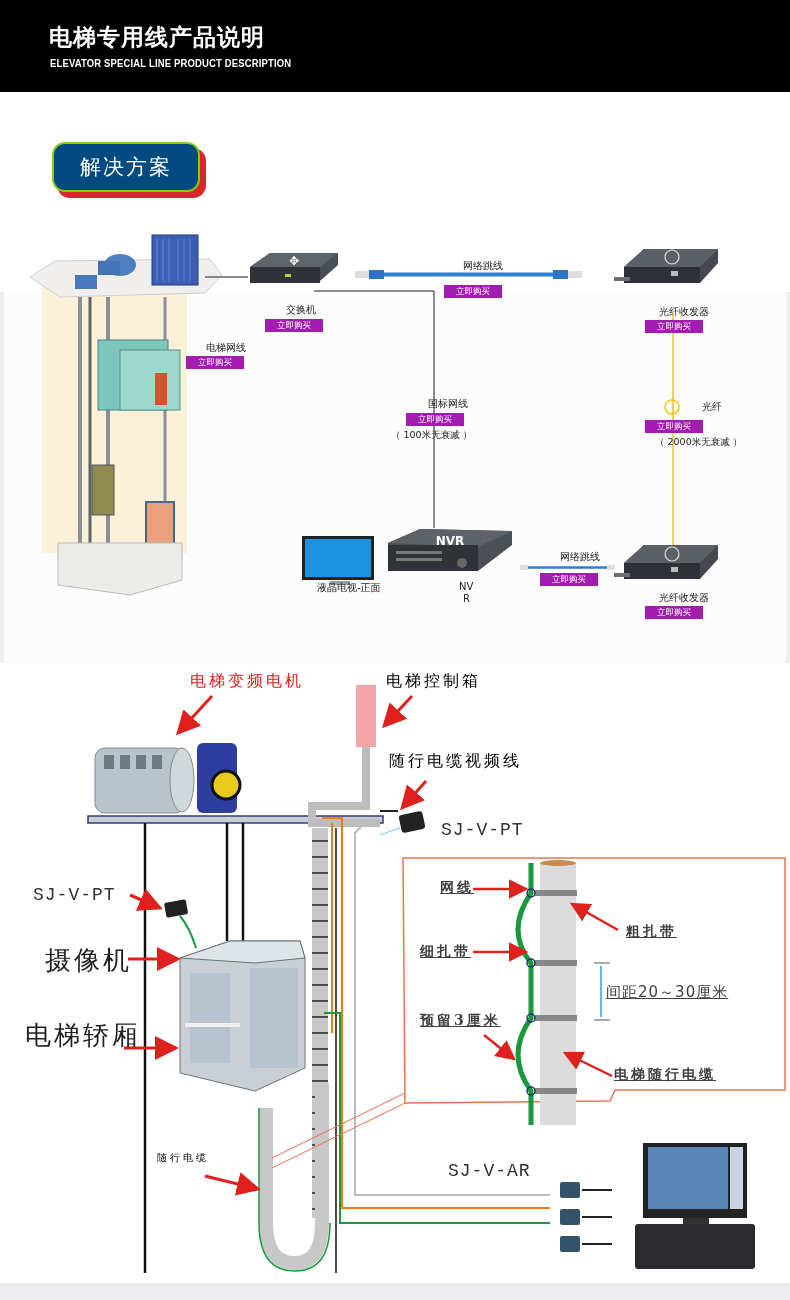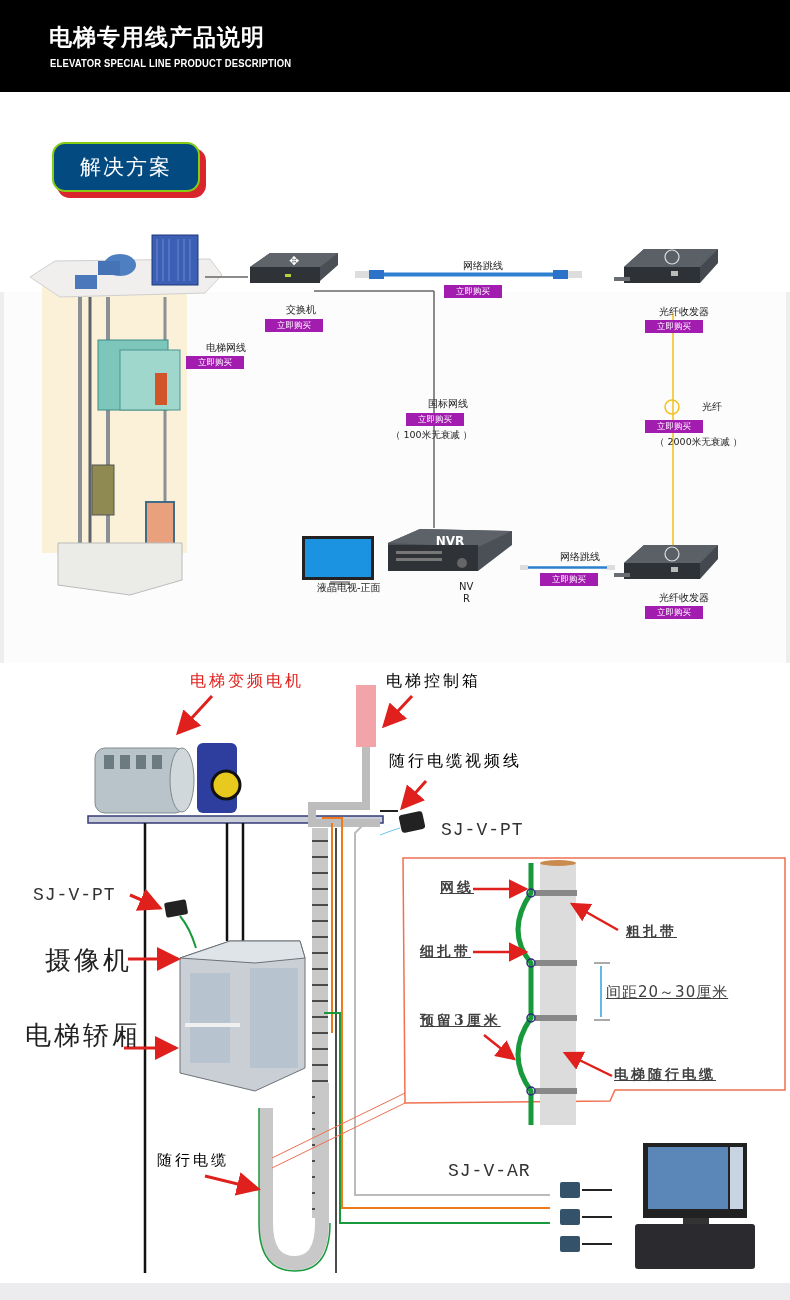--- a/index.html
+++ b/index.html
@@ -315,21 +315,21 @@
     </g>
   </svg>
 
   <div class="txt-red" style="left:190px;top:8px;">电梯变频电机</div>
   <div class="txt-blk" style="left:386px;top:8px;">电梯控制箱</div>
   <div class="txt-blk" style="left:389px;top:88px;">随行电缆视频线</div>
   <div class="txt-model" style="left:441px;top:157px;">SJ-V-PT</div>
   <div class="txt-model" style="left:33px;top:222px;">SJ-V-PT</div>
   <div class="txt-big" style="left:45px;top:280px;">摄像机</div>
   <div class="txt-big" style="left:25px;top:355px;">电梯轿厢</div>
-  <div class="txt-blk" style="left:157px;top:488px;font-size:15px;text-align:right;">随行电缆</div>
+  <div class="txt-blk" style="left:157px;top:488px;font-size:10px;text-align:right;">随行电缆</div>
   <div class="txt-model" style="left:448px;top:498px;">SJ-V-AR</div>
 
   <div class="txt-detail" style="left:440px;top:216px;">网线</div>
   <div class="txt-detail" style="left:626px;top:260px;">粗扎带</div>
   <div class="txt-detail" style="left:420px;top:280px;">细扎带</div>
   <div class="txt-detail" style="left:606px;top:320px;font-weight:normal;font-family:'DejaVu Sans',sans-serif;font-size:15px;letter-spacing:1px;">间距20～30厘米</div>
   <div class="txt-detail" style="left:420px;top:349px;">预留3厘米</div>
   <div class="txt-detail" style="left:614px;top:403px;">电梯随行电缆</div>
 </div>
 

